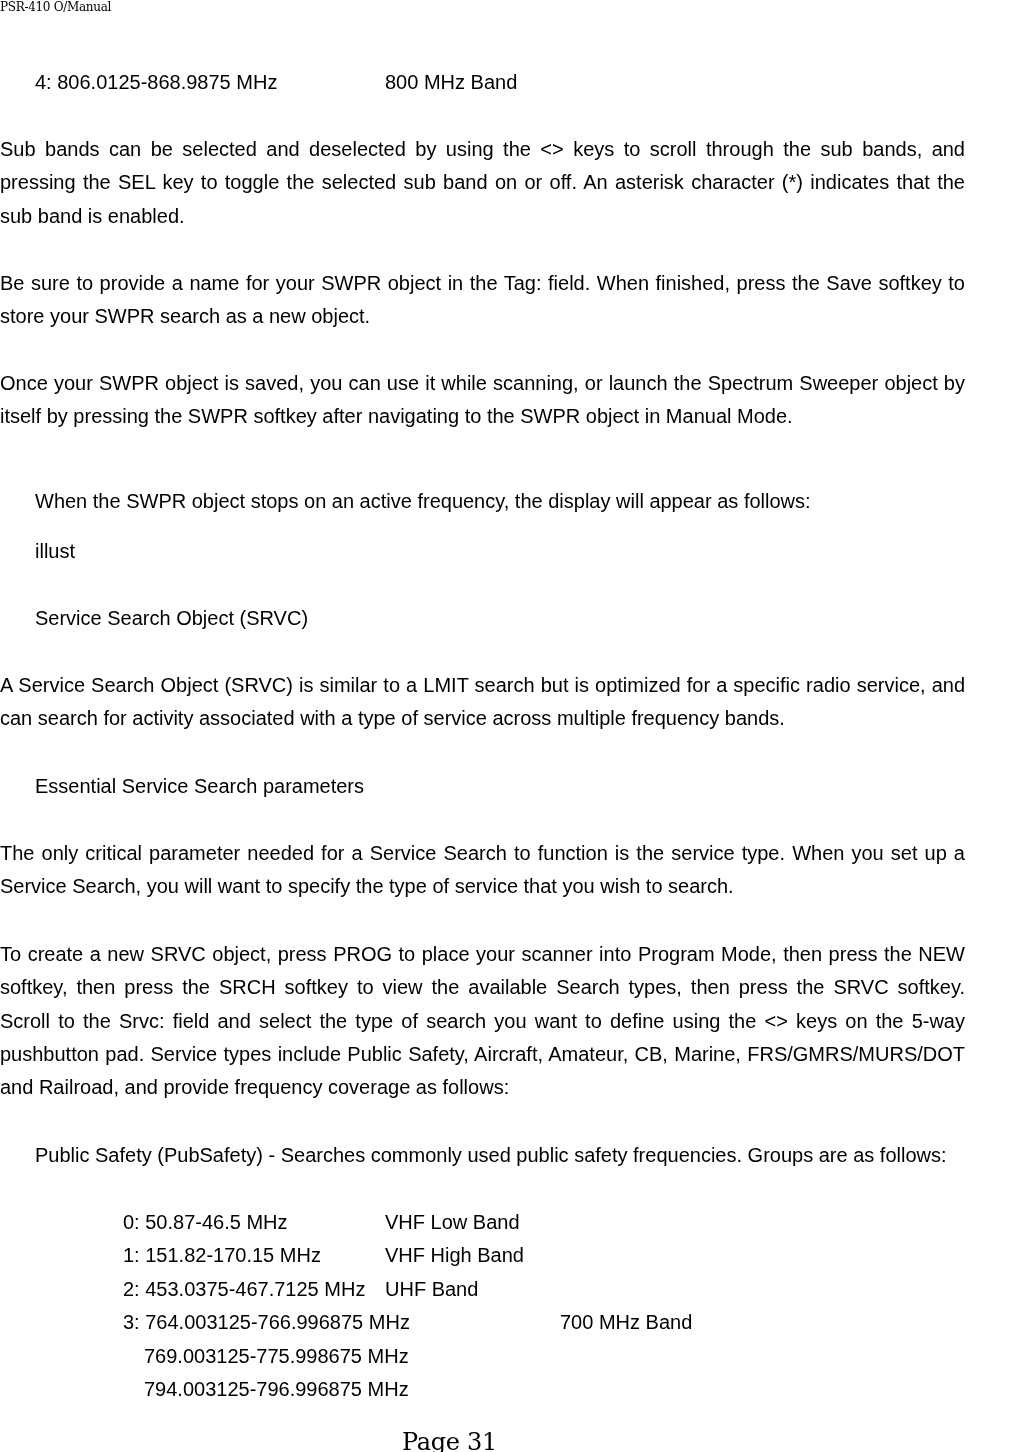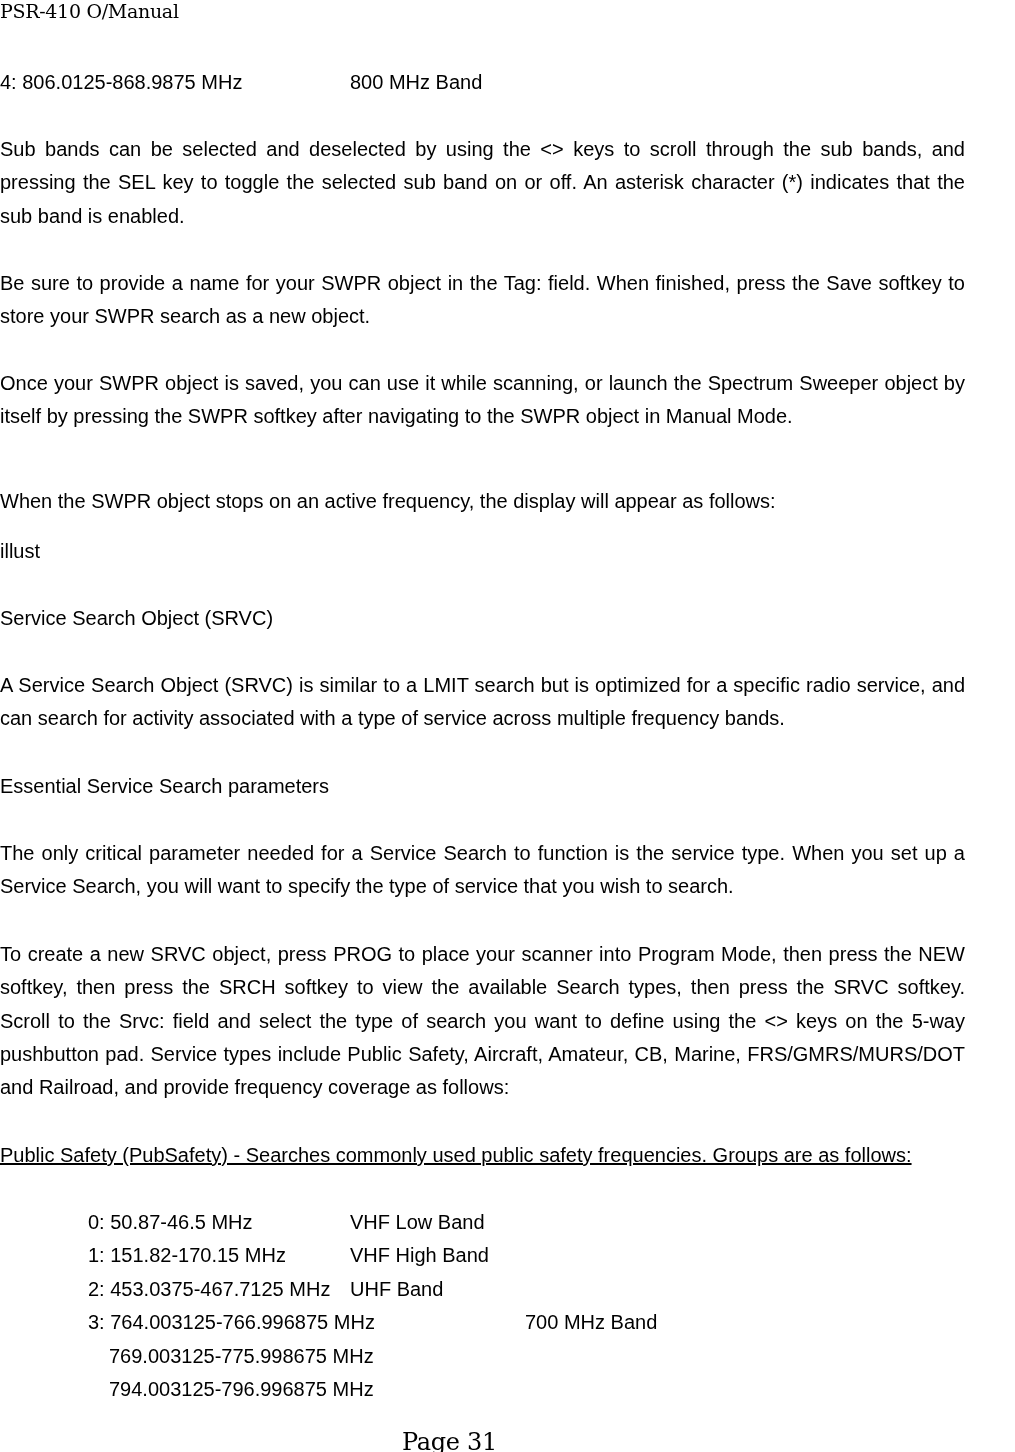--- a/index.html
+++ b/index.html
@@ -1,40 +1,40 @@
 <!DOCTYPE html>
 <html><head>
 <meta charset="utf-8">
 <style>
   html, body { margin: 0; padding: 0; background: #ffffff; }
   body { width: 1015px; height: 1452px; position: relative; overflow: hidden; color: #000; }
-  .header { position: absolute; left: 0; top: 0; font-family: "DejaVu Serif", "Liberation Serif", serif; font-size: 19px; letter-spacing: -0.3px; }
+  .header { position: absolute; left: 0; top: 0; font-family: "DejaVu Serif", "Liberation Serif", serif; font-size: 12px; letter-spacing: -0.3px; }
   .footer { position: absolute; left: 402px; top: 1428px; font-family: "DejaVu Serif", "Liberation Serif", serif; font-size: 24px; letter-spacing: -0.3px; }
-  .t { position: absolute; font-family: "Liberation Sans", sans-serif; font-size: 20px; line-height: 33.3px; white-space: nowrap; }
+  .t { position: absolute; font-family: "Liberation Sans", sans-serif; font-size: 20px; line-height: 33.3px; white-space: nowrap; padding-left: 35px; }
   .p { position: absolute; left: 0; width: 965px; font-family: "Liberation Sans", sans-serif; font-size: 20px; line-height: 33.3px; text-align: justify; }
 </style>
 </head>
 <body>
 
 <div class="header">PSR-410 O/Manual</div>
 
 <div class="t" style="left:0;top:66px;">4: 806.0125-868.9875 MHz</div>
 <div class="t" style="left:350px;top:66px;">800 MHz Band</div>
 
 <div class="p" style="top:133px;">Sub bands can be selected and deselected by using the &lt;&gt; keys to scroll through the sub bands, and pressing the SEL key to toggle the selected sub band on or off. An asterisk character (*) indicates that the sub band is enabled.</div>
 <div class="p" style="top:267px;">Be sure to provide a name for your SWPR object in the Tag: field. When finished, press the Save softkey to store your SWPR search as a new object.</div>
 <div class="p" style="top:367px;">Once your SWPR object is saved, you can use it while scanning, or launch the Spectrum Sweeper object by itself by pressing the SWPR softkey after navigating to the SWPR object in Manual Mode.</div>
 <div class="t" style="left:0;top:469px;margin-top:16px;">When the SWPR object stops on an active frequency, the display will appear as follows:</div>
 <div class="t" style="left:0;top:535px;">illust</div>
 <div class="t" style="left:0;top:602px;">Service Search Object (SRVC)</div>
 <div class="p" style="top:669px;">A Service Search Object (SRVC) is similar to a LMIT search but is optimized for a specific radio service, and can search for activity associated with a type of service across multiple frequency bands.</div>
 <div class="t" style="left:0;top:770px;">Essential Service Search parameters</div>
 <div class="p" style="top:837px;">The only critical parameter needed for a Service Search to function is the service type. When you set up a Service Search, you will want to specify the type of service that you wish to search.</div>
 <div class="p" style="top:938px;">To create a new SRVC object, press PROG to place your scanner into Program Mode, then press the NEW softkey, then press the SRCH softkey to view the available Search types, then press the SRVC softkey. Scroll to the Srvc: field and select the type of search you want to define using the &lt;&gt; keys on the 5-way pushbutton pad. Service types include Public Safety, Aircraft, Amateur, CB, Marine, FRS/GMRS/MURS/DOT and Railroad, and provide frequency coverage as follows:</div>
-<div class="t" style="left:0;top:1139px;text-decoration:underline;">Public Safety (PubSafety) - Searches commonly used public safety frequencies. Groups are as follows:</div>
+<div class="t" style="left:0;top:1139px;">Public Safety (PubSafety) - Searches commonly used public safety frequencies. Groups are as follows:</div>
 
 <div class="t" style="left:88px;top:1206px;">0: 50.87-46.5 MHz</div>
 <div class="t" style="left:350px;top:1206px;">VHF Low Band</div>
 <div class="t" style="left:88px;top:1239px;">1: 151.82-170.15 MHz</div>
 <div class="t" style="left:350px;top:1239px;">VHF High Band</div>
 <div class="t" style="left:88px;top:1273px;">2: 453.0375-467.7125 MHz</div>
 <div class="t" style="left:350px;top:1273px;">UHF Band</div>
 <div class="t" style="left:88px;top:1306px;">3: 764.003125-766.996875 MHz</div>
 <div class="t" style="left:525px;top:1306px;">700 MHz Band</div>
 <div class="t" style="left:109px;top:1340px;">769.003125-775.998675 MHz</div>

